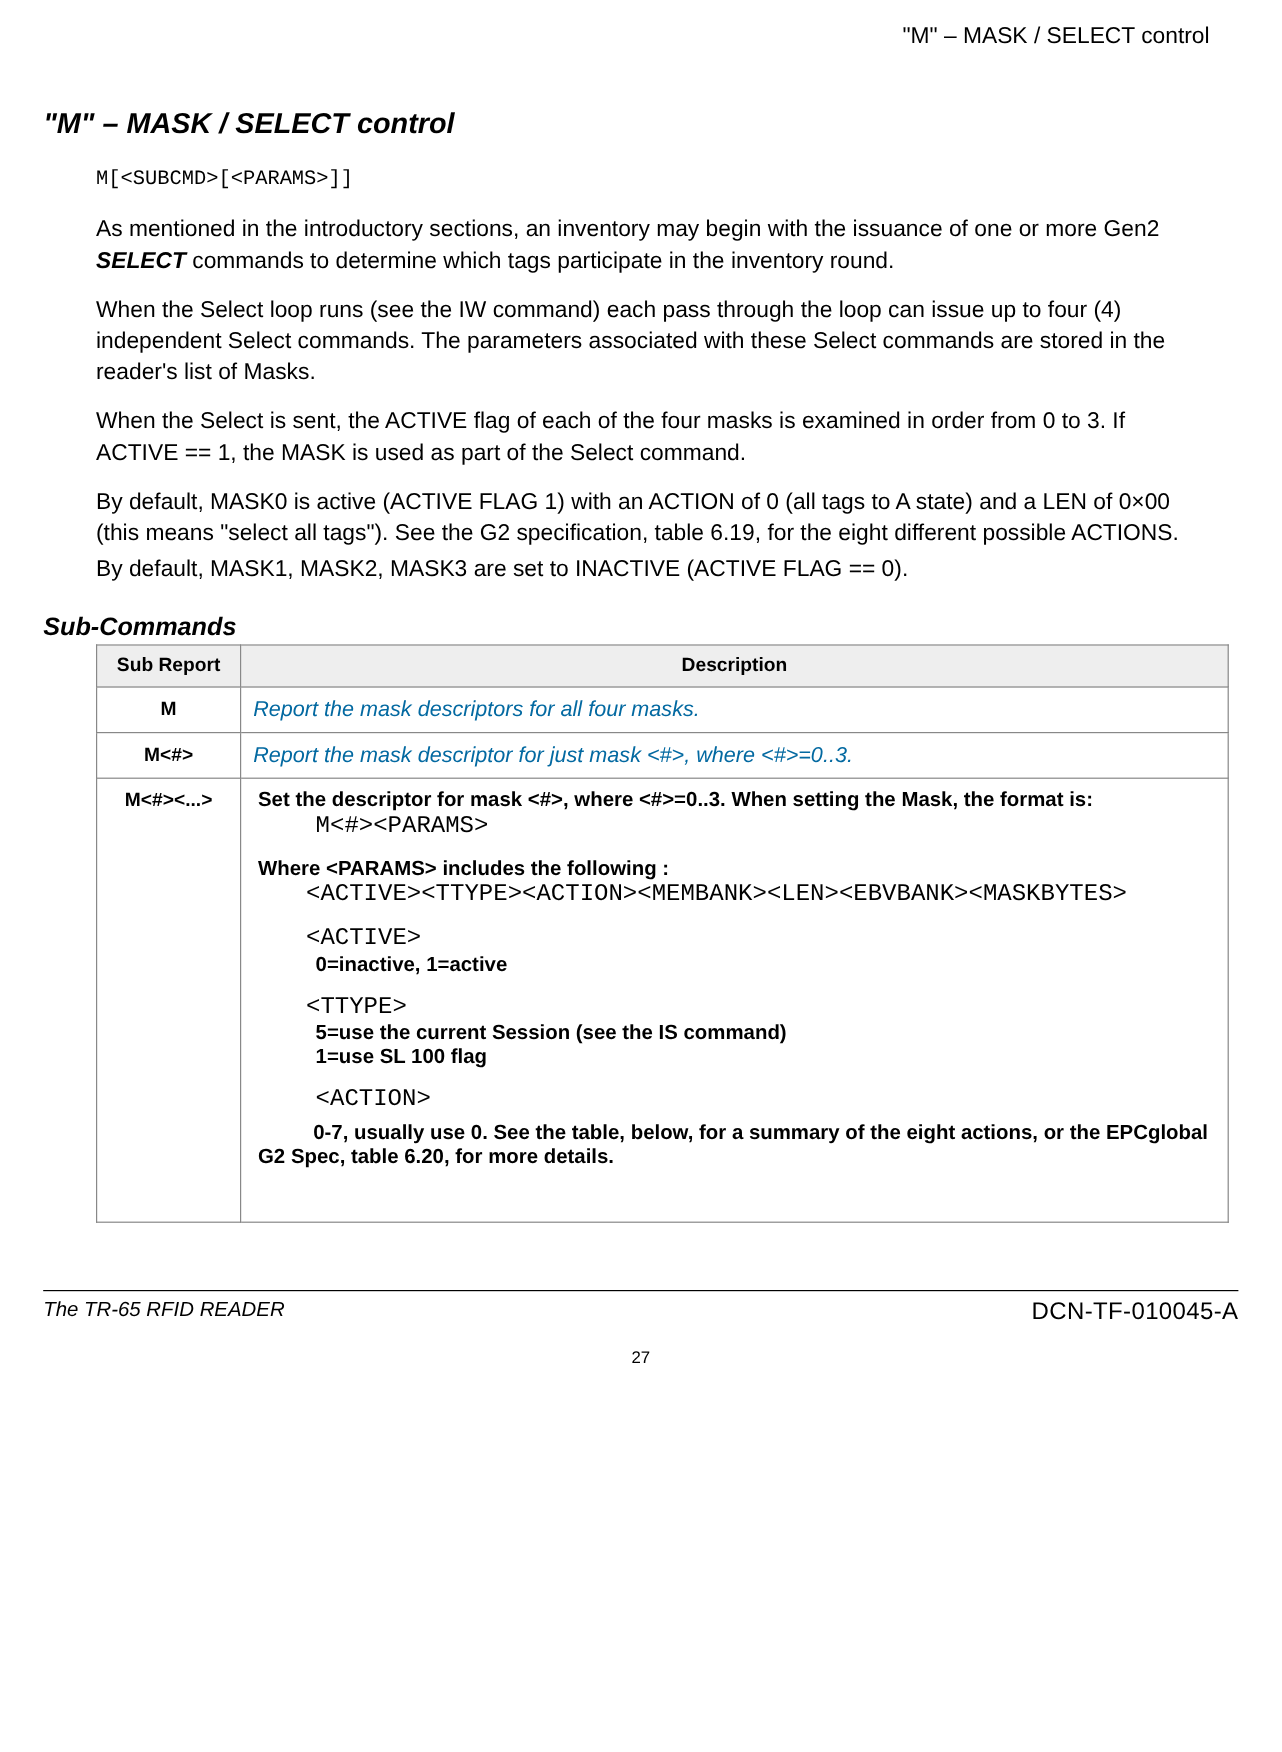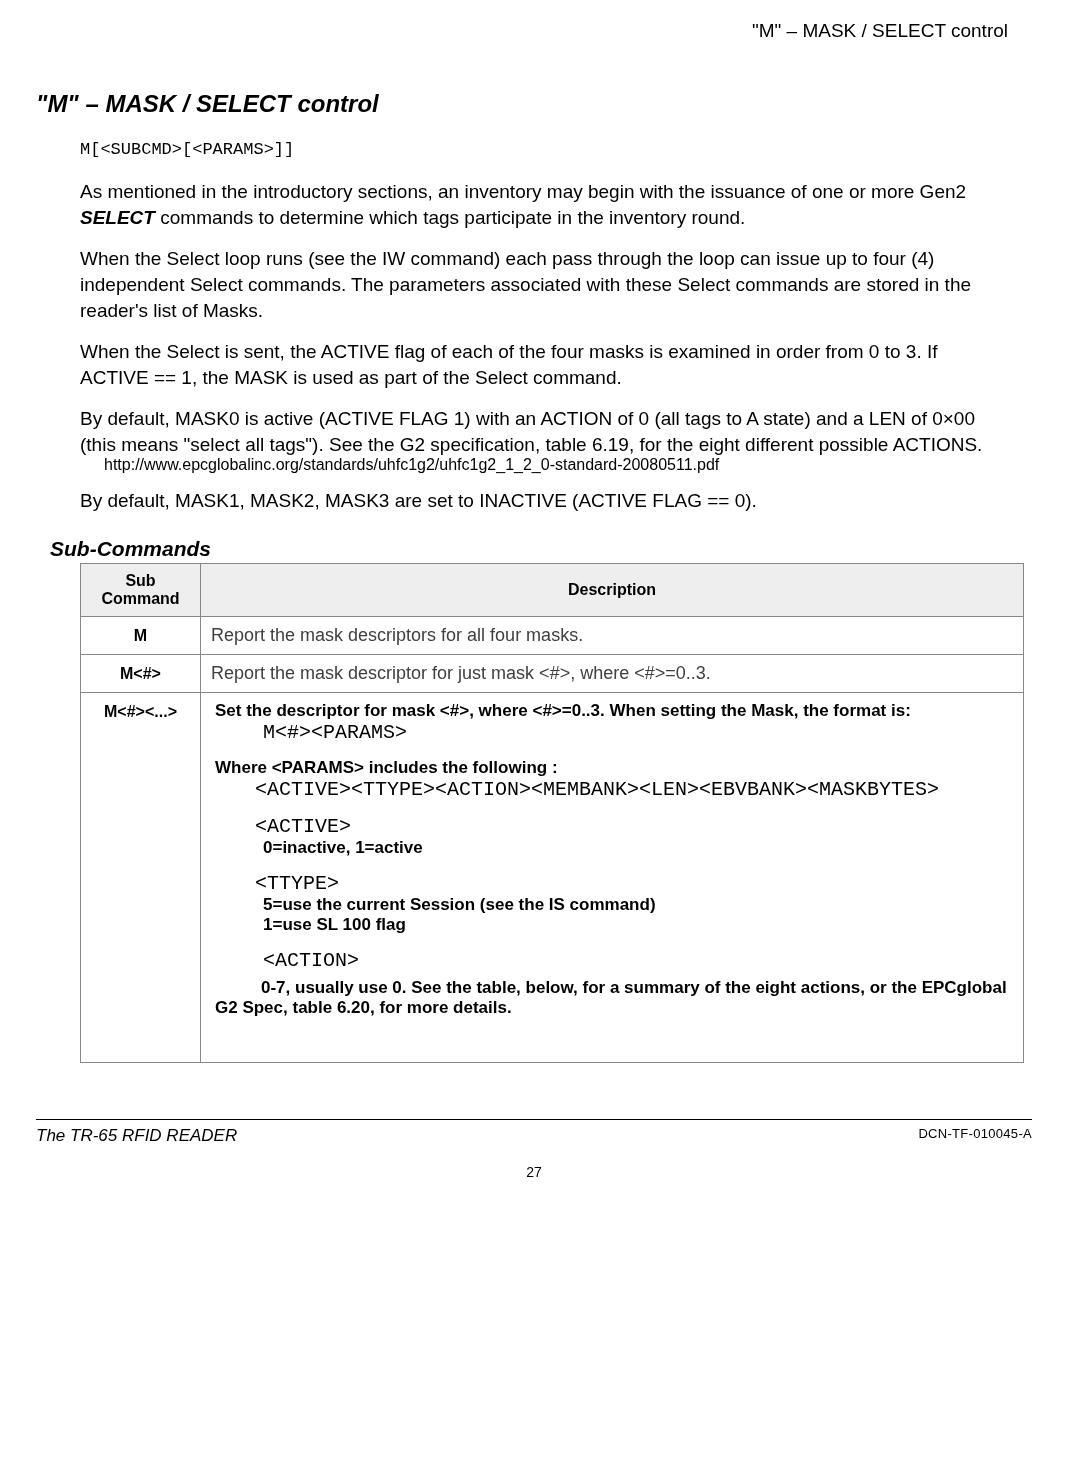--- a/index.html
+++ b/index.html
@@ -5,37 +5,37 @@
   * { box-sizing: border-box; margin: 0; padding: 0; }
   html, body { width: 1068px; background: #fff; font-family: "Segoe UI Light", "Segoe UI", Arial, sans-serif; color: #000; }
   .page { padding: 20px 58px 0 36px; }
   .top-hdr { text-align: right; font-size: 19px; font-weight: 300; padding-right: 2px; margin-bottom: 48px; }
   .h1 { font-family: Arial, Helvetica, sans-serif; font-style: italic; font-weight: bold; font-size: 24px; margin-bottom: 22px; }
   .indent { margin-left: 44px; }
   .code-line { font-family: "Courier New", monospace; font-size: 17px; margin-bottom: 20px; }
   .para { font-size: 19px; font-weight: 300; line-height: 1.35; margin-bottom: 16px; }
   .bold { font-family: Arial, Helvetica, sans-serif; font-weight: bold; font-style: italic; }
   .url { font-family: Arial, Helvetica, sans-serif; font-size: 16px; font-weight: 400; margin-left: 68px; margin-top: -6px; margin-bottom: 14px; }
-  .h2 { font-family: Arial, Helvetica, sans-serif; font-style: italic; font-weight: bold; font-size: 21px; margin-top: 24px; margin-left: 14px; margin-bottom: 2px; }
+  .h2 { font-family: Arial, Helvetica, sans-serif; font-style: italic; font-weight: bold; font-size: 21px; margin-top: 24px; margin-left: 0; margin-bottom: 2px; }
   table { border-collapse: collapse; width: 944px; margin-left: 44px; }
   th { background: #eeeeee; font-family: Arial, Helvetica, sans-serif; font-weight: bold; font-size: 16px; border: 1px solid #888; padding: 8px 6px; }
   th.sub { width: 120px; }
   td { border: 1px solid #888; vertical-align: top; padding: 8px 10px; font-size: 18px; }
   td.sub { font-family: Arial, Helvetica, sans-serif; font-weight: bold; font-size: 16px; text-align: center; vertical-align: top; padding-top: 10px; }
-  td.desc-light { font-weight: 300; color: #404040; font-size: 18px; }
+  td.desc-light { font-weight: 300; color: #0369a1; font-size: 18px; font-style: italic; }
   .arial { font-family: Arial, Helvetica, sans-serif; font-size: 17px; font-weight: 700; }
   .mono { font-family: "Courier New", monospace; font-size: 20px; }
   .cell-pad { padding-left: 4px; }
   .cell-indent { margin-left: 44px; }
   .cell-indent2 { margin-left: 52px; }
   .spacer { height: 14px; }
   .spacer-sm { height: 6px; }
   .footer { margin-top: 56px; border-top: 1px solid #000; padding: 6px 0 0 0; display: flex; justify-content: space-between; font-weight: 300; font-size: 16px; width: 996px; margin-left: 36px; }
   .footer-left { font-style: italic; font-size: 17px; }
-  .footer-right { font-size: 13px; letter-spacing: 0.3px; }
+  .footer-right { font-size: 20px; letter-spacing: 0.3px; }
   .page-num { text-align: center; font-size: 14px; font-weight: 300; margin-top: 18px; padding-bottom: 20px; }
 </style>
 </head>
 <body>
 
 <div class="page">
   <div class="top-hdr">"M" – MASK / SELECT control</div>
 
   <div class="h1">"M" – MASK / SELECT control</div>
 
@@ -43,31 +43,30 @@
     <div class="code-line">M[&lt;SUBCMD&gt;[&lt;PARAMS&gt;]]</div>
 
     <div class="para">
       <span>As mentioned in the introductory sections, an inventory may begin with the issuance of one or more Gen2 </span><span class="bold">SELECT</span><span> commands to determine which tags participate in the inventory round.</span>
     </div>
 
     <div class="para">When the Select loop runs (see the IW command) each pass through the loop can issue up to four (4) independent Select commands. The parameters associated with these Select commands are stored in the reader's list of Masks.</div>
     <div class="para">When the Select is sent, the ACTIVE flag of each of the four masks is examined in order from 0 to 3. If ACTIVE == 1, the MASK is used as part of the Select command.</div>
     <div class="para" style="margin-bottom:4px;">By default, MASK0 is active (ACTIVE FLAG 1) with an ACTION of 0 (all tags to A state) and a LEN of 0×00 (this means "select all tags"). See the G2 specification, table 6.19, for the eight different possible ACTIONS.</div>
   </div>
-  <div class="url">http://www.epcglobalinc.org/standards/uhfc1g2/uhfc1g2_1_2_0-standard-20080511.pdf</div>
   <div class="indent">
     <div class="para">By default, MASK1, MASK2, MASK3 are set to INACTIVE (ACTIVE FLAG == 0).</div>
   </div>
 
   <div class="h2">Sub-Commands</div>
 
   <table>
     <tbody>
         <tr>
-      <th class="sub">Sub Command</th>
+      <th class="sub">Sub Report</th>
       <th>Description</th>
     </tr>
     <tr>
       <td class="sub">M</td>
       <td class="desc-light">Report the mask descriptors for all four masks.</td>
     </tr>
     <tr>
       <td class="sub">M&lt;#&gt;</td>
       <td class="desc-light">Report the mask descriptor for just mask &lt;#&gt;, where &lt;#&gt;=0..3.</td>
     </tr>

